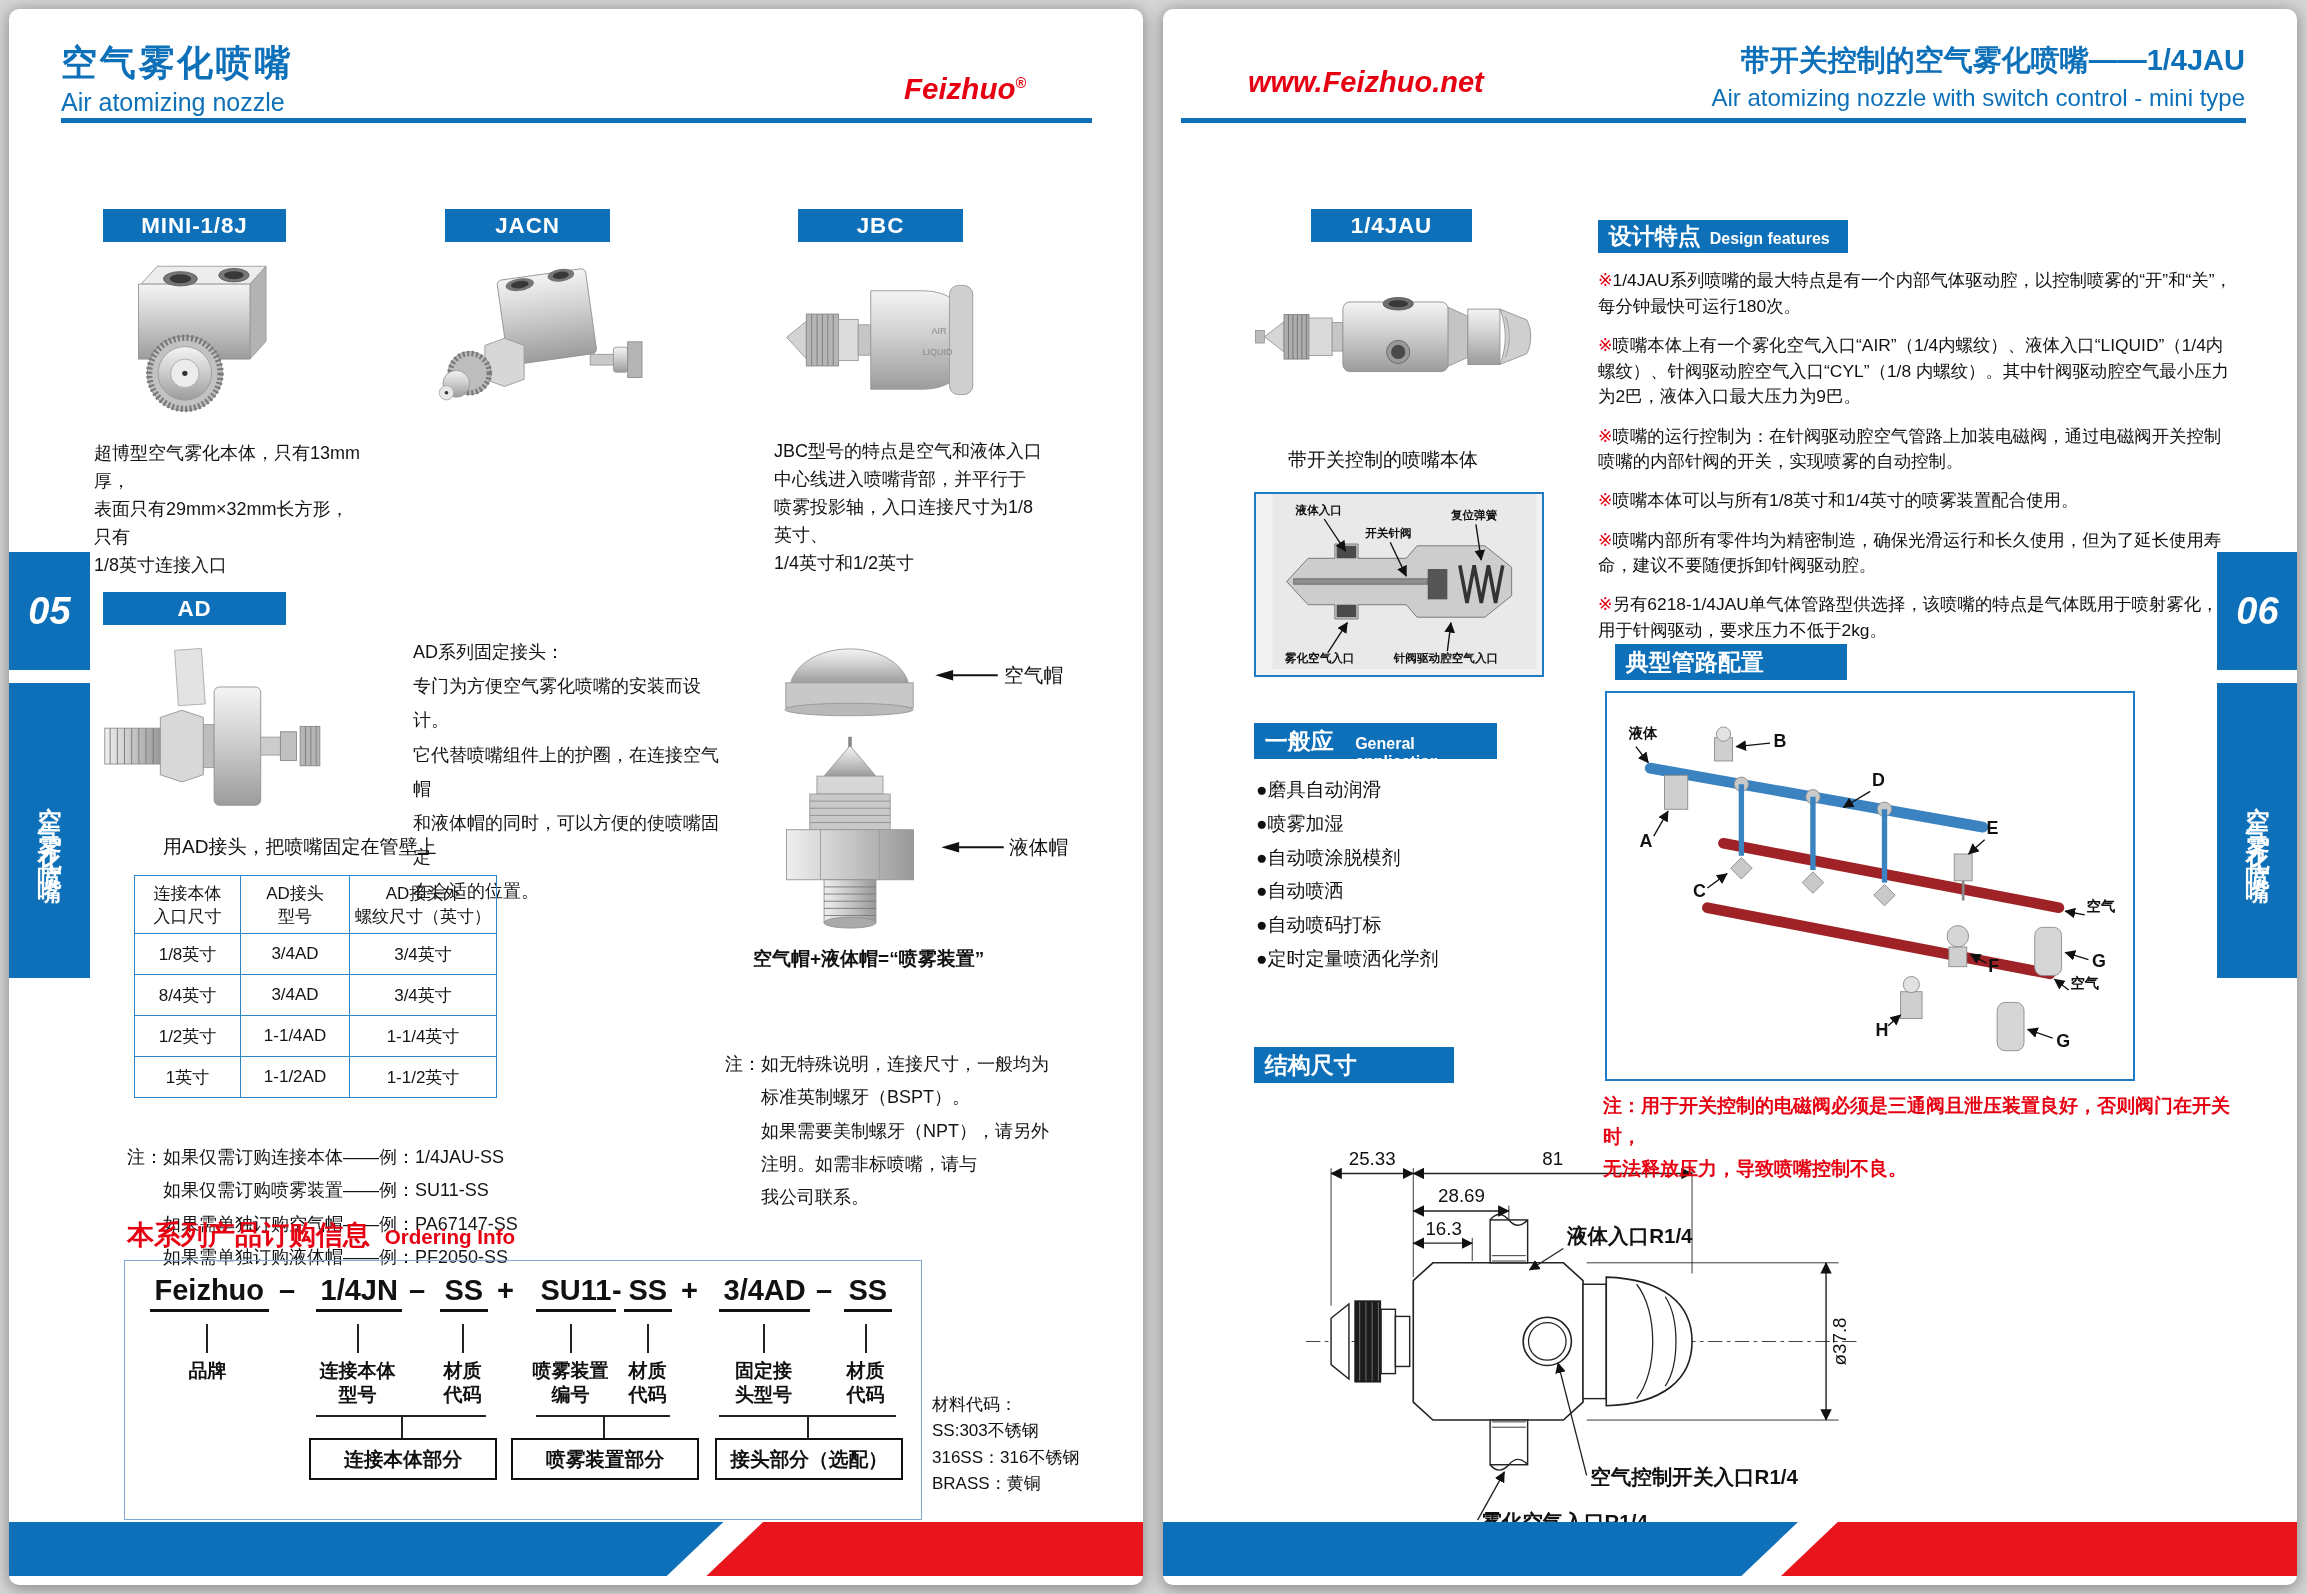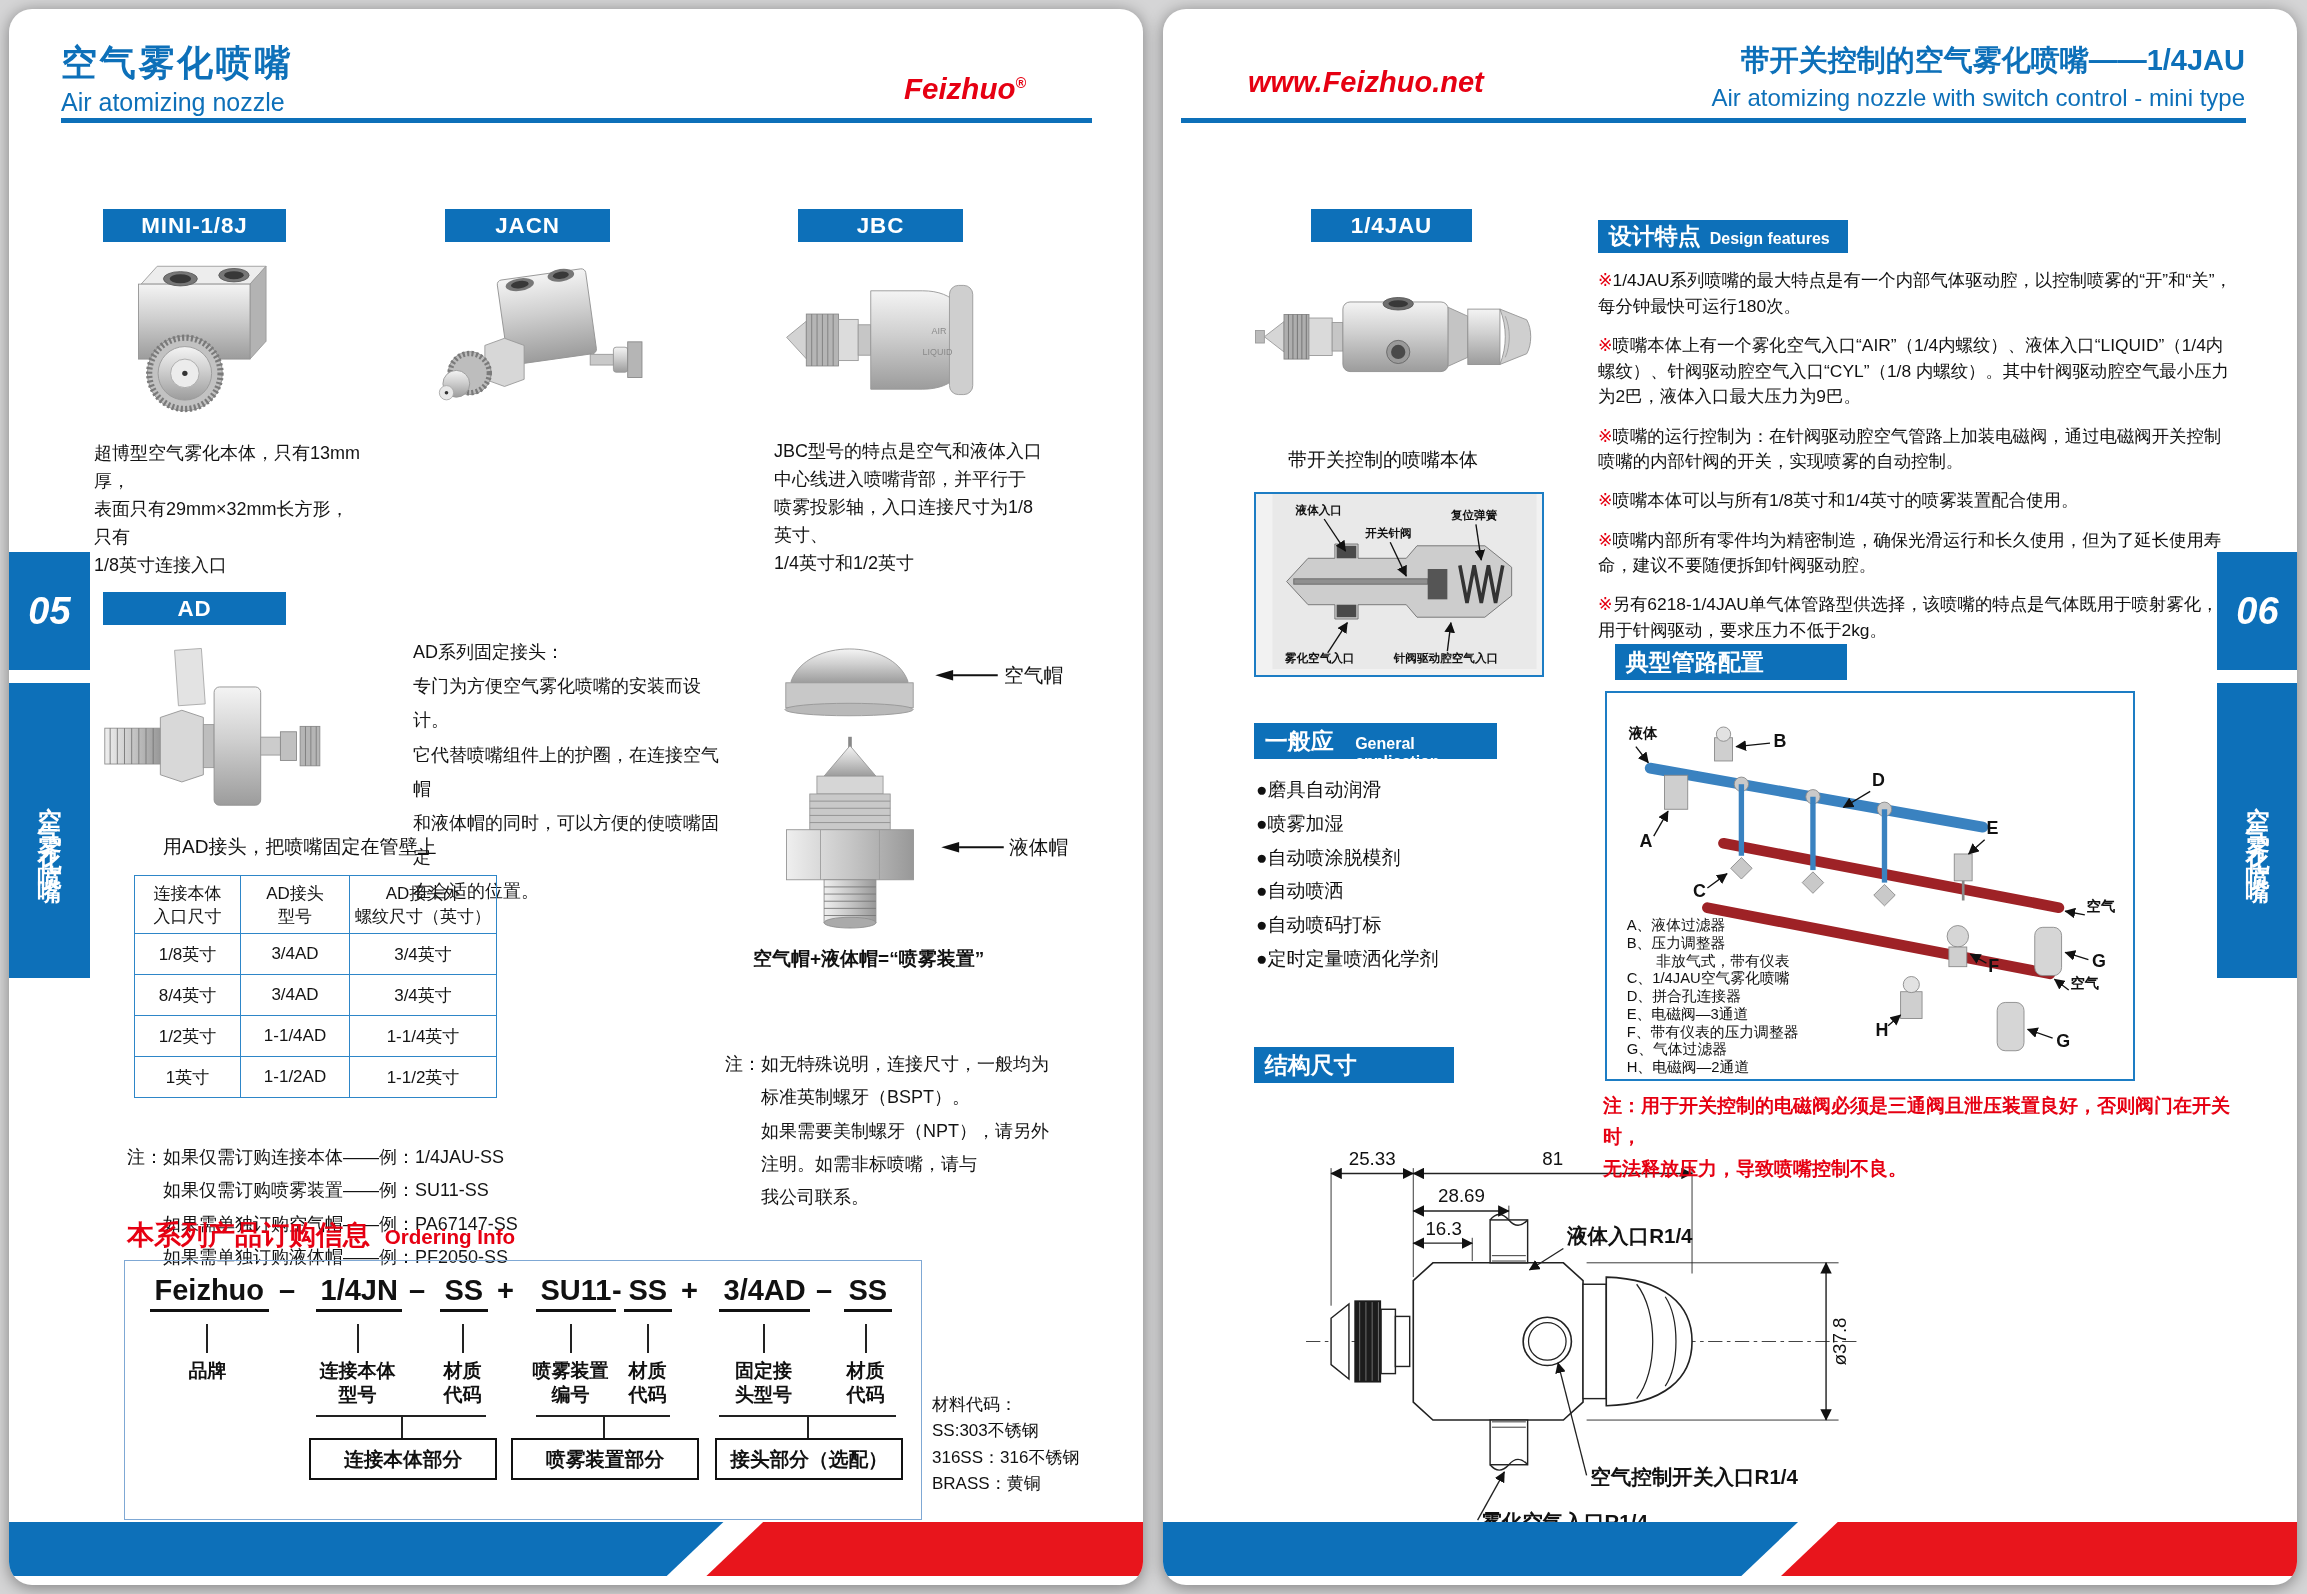--- a/index.html
+++ b/index.html
@@ -1,20 +1,20 @@
 <!DOCTYPE html>
 <html style="font-size:14.3px"><head>
 <meta charset="utf-8">
 <style>
   html,body{margin:0;padding:0;}
   body{width:2307px;height:1595px;background:#d5d5d6;position:relative;
        font-family:"Liberation Sans","DejaVu Sans",sans-serif;color:#111;}
   .abs{position:absolute;}
   .page{position:absolute;top:9px;width:1134px;height:1576px;background:#fff;
-        border-radius:23px;box-shadow:0 2.7px 16px rgba(0,0,0,.4);overflow:hidden;}
+        border-radius:10px;box-shadow:0 2.7px 16px rgba(0,0,0,.4);overflow:hidden;}
   #pageL{left:9px;} #pageR{left:1163px;}
   .blue{color:#0d70b9;} .red{color:#e60012;}
   .ml{white-space:pre-line;}
   .plabel{height:33px;display:flex;align-items:center;justify-content:center;
           background:#0d70b9;color:#fff;font-weight:bold;font-size:22.4px;letter-spacing:0.9px;}
   .sechdr{display:flex;align-items:baseline;gap:9px;background:#0d70b9;color:#fff;
           padding:0 10.7px;height:36px;}
   .sechdr .cn{font-size:23px;font-weight:bold;line-height:36px;}
   .sechdr .en{font-size:16px;font-weight:bold;}
   .desc{font-size:18px;line-height:1.55;color:#141414;}
@@ -487,29 +487,20 @@
       <text x="300" y="384" class="pipmark">H</text>
       <line x1="314" y1="372" x2="328" y2="360" stroke="#111" stroke-width="1.5" marker-end="url(#arr)"></line>
       <text x="502" y="396" class="pipmark">G</text>
       <line x1="498" y1="386" x2="470" y2="376" stroke="#111" stroke-width="1.5" marker-end="url(#arr)"></line>
 
       <text x="536" y="244" class="piplbl">空气</text>
       <line x1="534" y1="248" x2="512" y2="244" stroke="#111" stroke-width="1.5" marker-end="url(#arr)"></line>
       <text x="518" y="330" class="piplbl">空气</text>
       <line x1="516" y1="332" x2="500" y2="320" stroke="#111" stroke-width="1.5" marker-end="url(#arr)"></line>
     </svg>
-    <div class="legend" style="position:absolute;left:19.7px;top:224px;">A、液体过滤器
-B、压力调整器
-　　非放气式，带有仪表
-C、1/4JAU空气雾化喷嘴
-D、拼合孔连接器
-E、电磁阀—3通道
-F、带有仪表的压力调整器
-G、气体过滤器
-H、电磁阀—2通道</div>
   </div>
 
   <div class="abs red ml" style="left:440px;top:1081px;font-size:19px;font-weight:bold;line-height:1.65;width:644px;">注：用于开关控制的电磁阀必须是三通阀且泄压装置良好，否则阀门在开关时，
 无法释放压力，导致喷嘴控制不良。</div>
 
   <div class="abs pnum" style="left:1054px;top:543px;width:81px;height:118px;">
       <span>06</span>
     </div>
   <div class="abs vtab" style="left:1054px;top:674px;width:81px;height:295px;">
       <span>空气雾化喷嘴</span>

